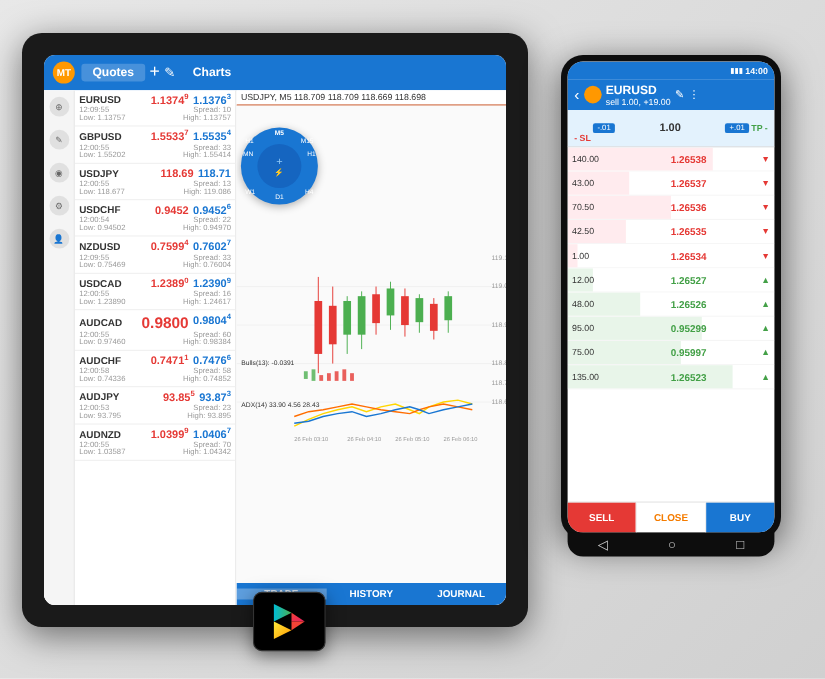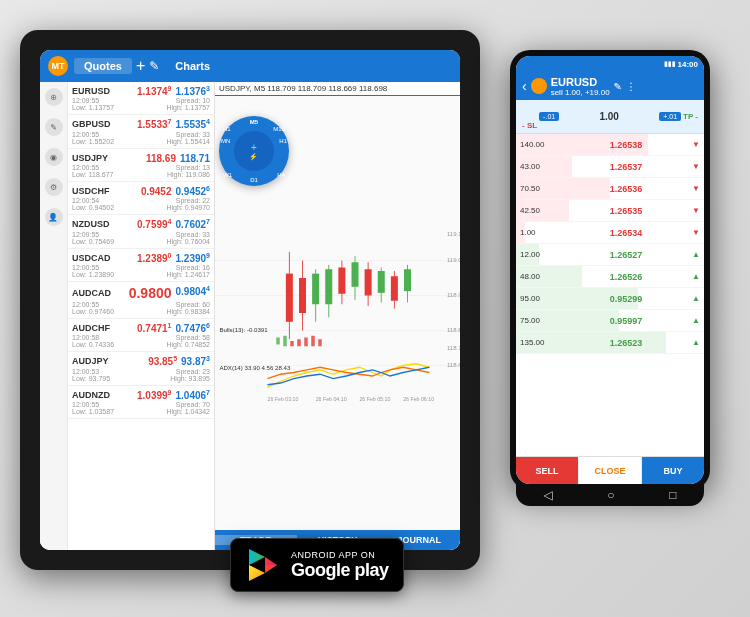--- a/index.html
+++ b/index.html
@@ -981,19 +981,15 @@
       </defs>
 
       <polygon points="4,2 4,18 20,10" fill="url(#g1)"></polygon>
 
       <polygon points="4,18 4,34 20,26" fill="url(#g2)"></polygon>
 
       <polygon points="20,10 32,18 20,18" fill="url(#g3)"></polygon>
 
       <polygon points="20,18 32,18 20,26" fill="#f44336"></polygon>
     </svg>
-    <div class="gplay-text">
-      <span class="gplay-top">ANDROID APP ON</span>
-      <span class="gplay-main">Google play</span>
-    </div>
   </div>
 
 </div>
 
 </body></html>

